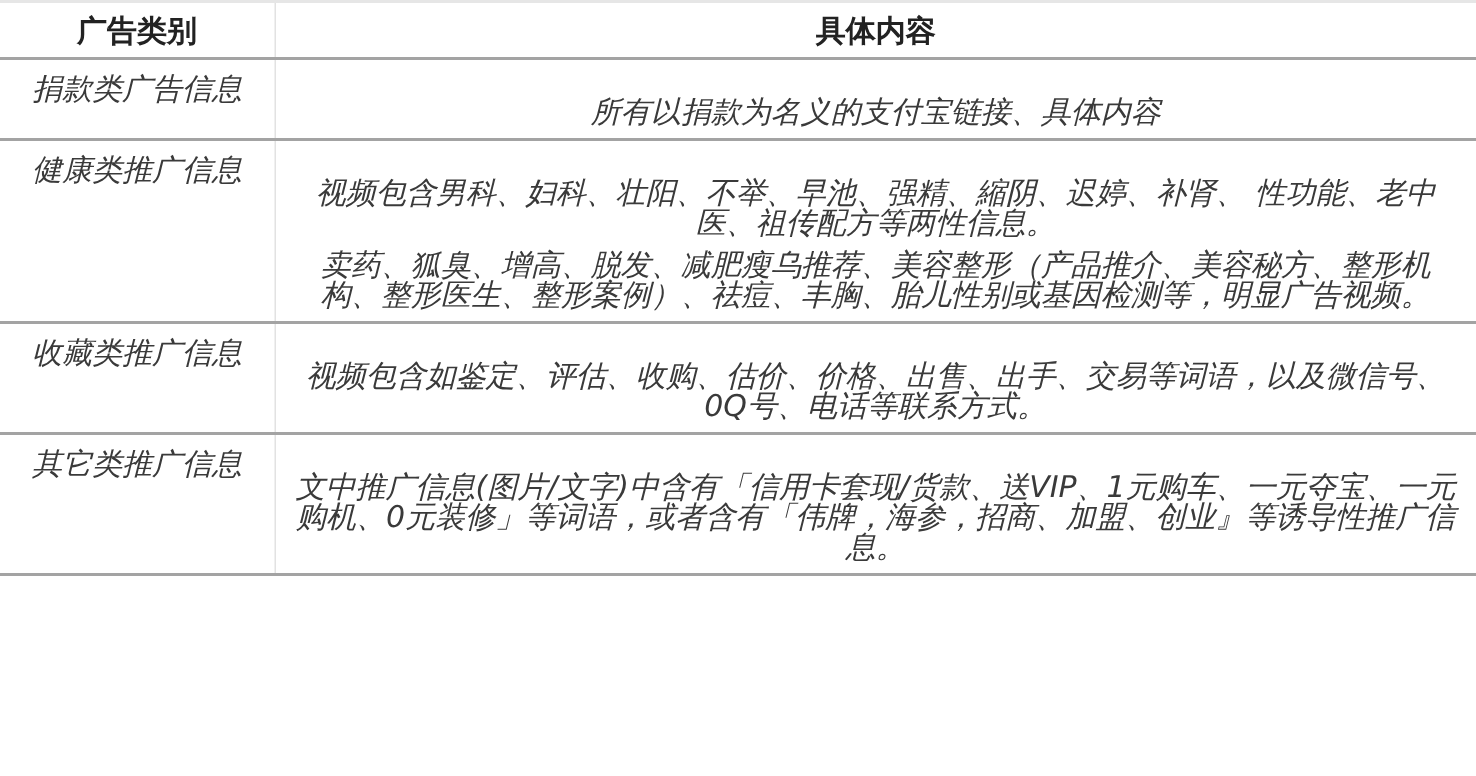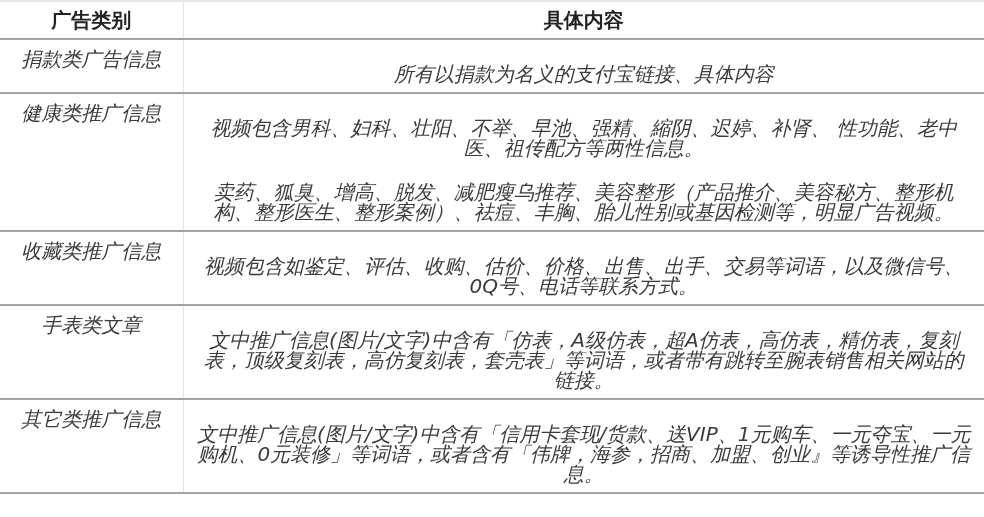--- a/index.html
+++ b/index.html
@@ -40,21 +40,21 @@
     vertical-align: middle;
   }
   td {
     padding: 24px 12px 8px 12px;
     font-style: italic;
   }
   td.cat {
     padding-top: 9px;
   }
   .para + .para {
-    margin-top: 24px;
+    margin-top: 8px;
   }
   tr.r1 td { height: 20px; }
   tr.r2 td { height: 77px; }
   tr.r3 td { height: 20px; }
   tr.r4 td { height: 46px; }
   tr.r5 td { height: 46px; }
   tr.r6 td { height: 43px; }
   tr.r7 td { height: 44px; }
   tr.r8 td { height: 46px; }
 </style>
@@ -85,26 +85,20 @@
         <div class="para">视频包含男科、妇科、壮阳、不举、早池、强精、縮阴、迟婷、补肾、 性功能、老中医、祖传配方等两性信息。</div>
         <div class="para">卖药、狐臭、增高、脱发、减肥瘦乌推荐、美容整形（产品推介、美容秘方、整形机构、整形医生、整形案例）、祛痘、丰胸、胎儿性别或基因检测等，明显广告视频。</div>
       </td>
     </tr>
     <tr class="r3">
       <td class="cat">收藏类推广信息</td>
       <td>
         <div class="para">视频包含如鉴定、评估、收购、估价、价格、出售、出手、交易等词语，以及微信号、0Q号、电话等联系方式。</div>
       </td>
     </tr>
-    <tr class="r5">
-      <td class="cat">手表类文章</td>
-      <td>
-        <div class="para">文中推广信息(图片/文字)中含有「仿表，A级仿表，超A仿表，高仿表，精仿表，复刻表，顶级复刻表，高仿复刻表，套壳表」等词语，或者带有跳转至腕表销售相关网站的链接。</div>
-      </td>
-    </tr>
     <tr class="r8">
       <td class="cat">其它类推广信息</td>
       <td>
         <div class="para">文中推广信息(图片/文字)中含有「信用卡套现/货款、送VIP、1元购车、一元夺宝、一元购机、0元装修」等词语，或者含有「伟牌，海参，招商、加盟、创业』等诱导性推广信息。</div>
       </td>
     </tr>
   </tbody>
 </table>
 
 </body></html>

